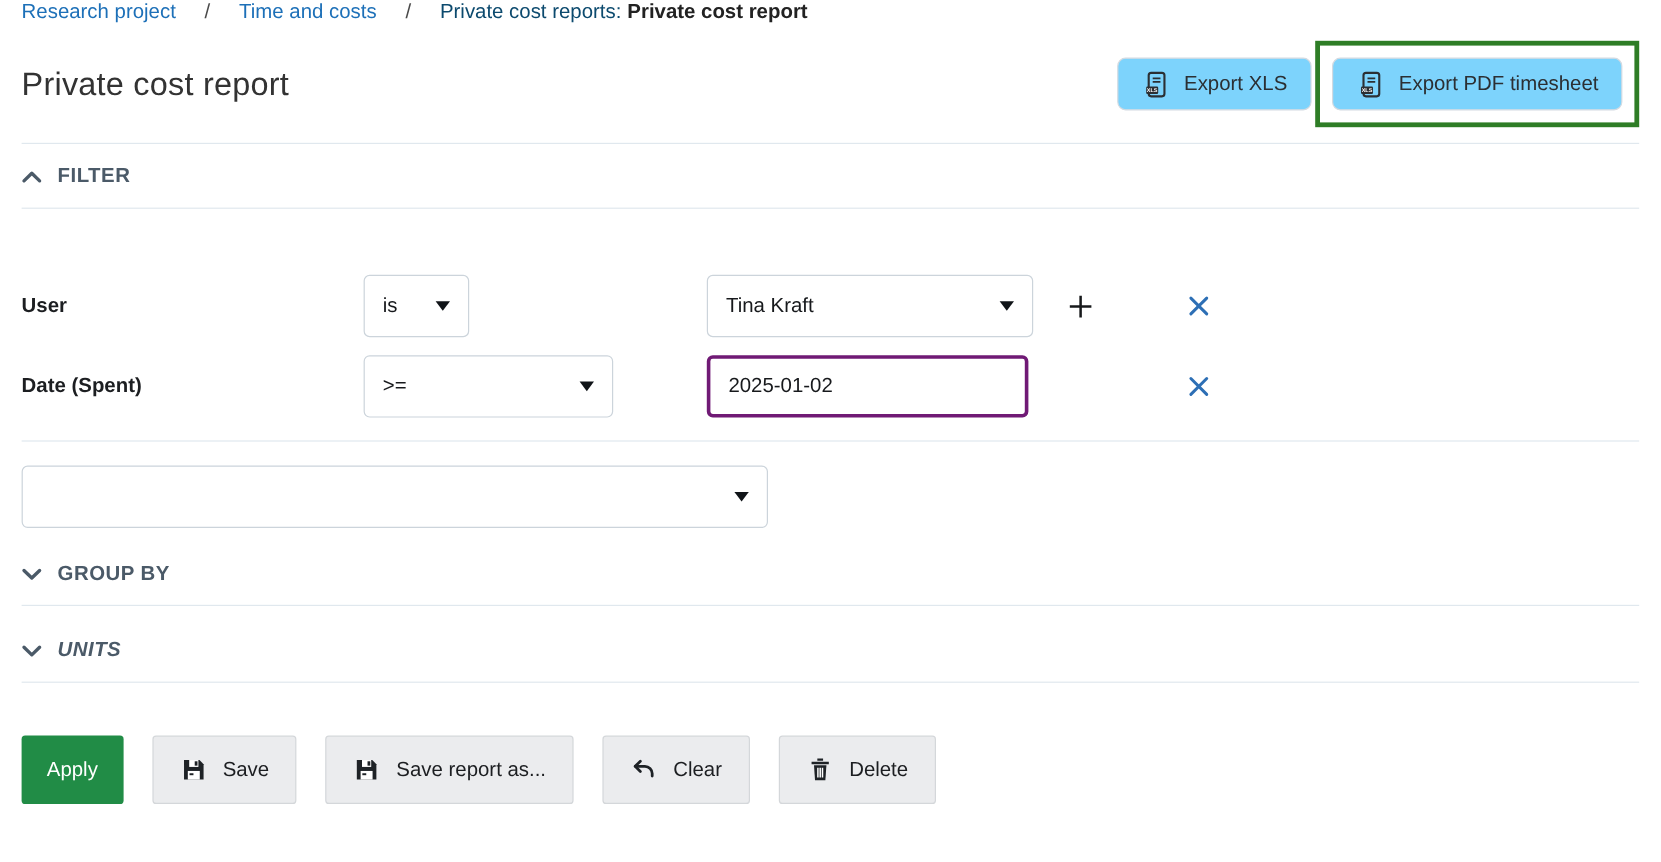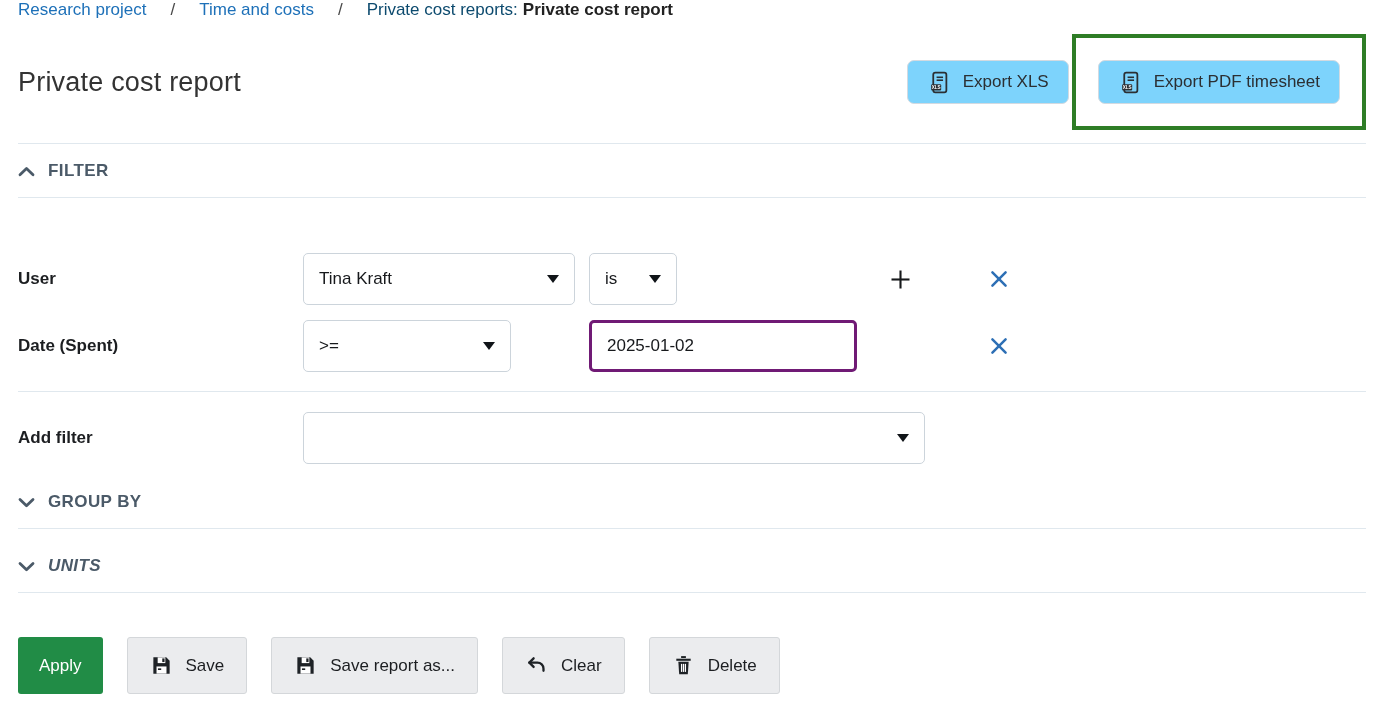--- a/index.html
+++ b/index.html
@@ -23,21 +23,21 @@
   .header-row { display: flex; align-items: center; justify-content: space-between; margin-top: 14px; }
   .page-title { font-size: 27px; font-weight: 400; color: #333; letter-spacing: 0.2px; }
   .header-actions { display: flex; align-items: center; }
   .export-btn {
     display: flex; align-items: center; gap: 11px;
     height: 44px; padding: 0 19px;
     background: #7dd3fc; border: 1px solid #d3dae1; border-radius: 7px;
     font-size: 17px; color: #2b2f33; cursor: pointer; white-space: nowrap;
     font-family: "Liberation Sans", sans-serif;
   }
-  .highlight-box { border: 4px solid #2e7d26; padding: 22px; margin-left: 3px; }
+  .highlight-box { border: 4px solid #2e7d26; padding: 10px; margin-left: 3px; }
 
   .divider { border: none; border-top: 1px solid #e0e8ee; height: 0; }
   .divider.top { margin-top: 13px; }
 
   
   .section-head {
     display: flex; align-items: center; gap: 13px;
     padding-bottom: 16px; cursor: pointer;
     font-size: 17px; font-weight: 700; color: #4b5a68; letter-spacing: 0.4px;
   }
@@ -159,28 +159,28 @@
         <path d="M2 8.7 L8.5 2.4 L15 8.7" stroke="#4b5a68" stroke-width="2.8" stroke-linecap="round" stroke-linejoin="round"></path>
       </svg>
     </span>
     <span>FILTER</span>
   </div>
   <hr class="divider">
 
   <div class="filter-row first">
     <span class="row-label">User</span>
     <div>
+      <div class="select-box select-op-small">
+        <span>is</span>
+        <span class="caret"></span>
+      </div>
+    </div>
+    <div>
       <div class="select-box select-value">
         <span>Tina Kraft</span>
-        <span class="caret"></span>
-      </div>
-    </div>
-    <div>
-      <div class="select-box select-op-small">
-        <span>is</span>
         <span class="caret"></span>
       </div>
     </div>
     <button class="icon-btn">
       <span>
         <svg width="23" height="23" viewBox="0 0 23 23">
           <line x1="11.5" y1="2.5" x2="11.5" y2="20.5" stroke="#17191b" stroke-width="2.1"></line>
           <line x1="2.5" y1="11.5" x2="20.5" y2="11.5" stroke="#17191b" stroke-width="2.1"></line>
         </svg>
       </span>
@@ -213,21 +213,20 @@
           <line x1="3.4" y1="3.4" x2="16.6" y2="16.6" stroke="#2d6fb5" stroke-width="2.5" stroke-linecap="round"></line>
           <line x1="16.6" y1="3.4" x2="3.4" y2="16.6" stroke="#2d6fb5" stroke-width="2.5" stroke-linecap="round"></line>
         </svg>
       </span>
     </button>
   </div>
 
   <hr class="divider after-filters">
 
   <div class="add-filter-row">
-    <span class="row-label">Add filter</span>
     <div class="select-box select-addfilter">
       <span></span>
       <span class="caret"></span>
     </div>
   </div>
 
   <div class="section-head groupby">
     <span>
       <svg width="17" height="11" viewBox="0 0 17 11" fill="none">
         <path d="M2 2.4 L8.5 8.7 L15 2.4" stroke="#4b5a68" stroke-width="2.8" stroke-linecap="round" stroke-linejoin="round"></path>

